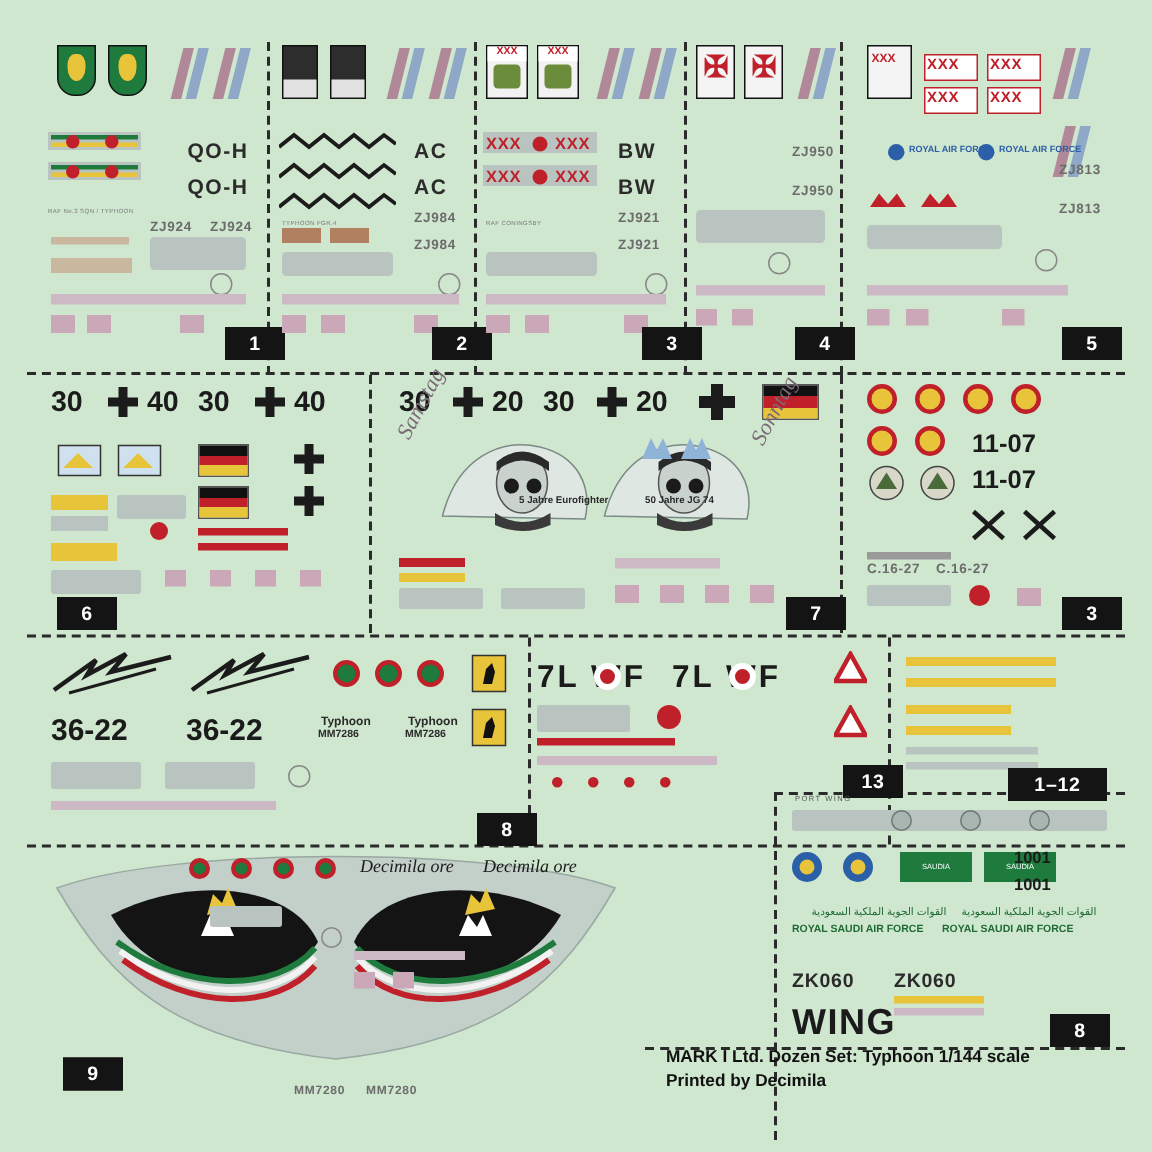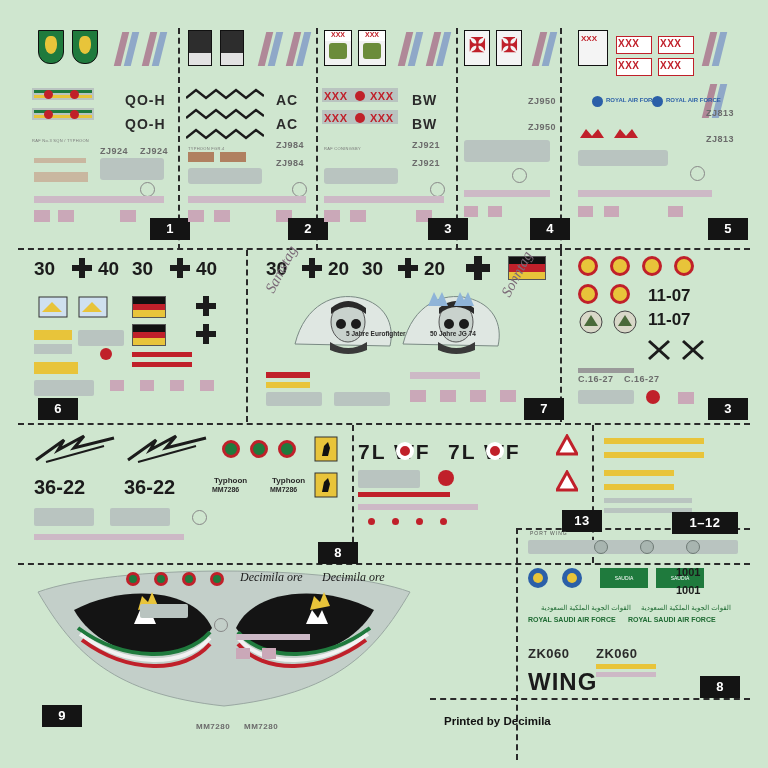--- a/index.html
+++ b/index.html
@@ -490,15 +490,16 @@
   <div class="arabic" style="left:626px;top:604px;width:120px;">القوات الجوية الملكية السعودية</div>
   <div class="t" style="left:628px;top:616px;font-size:7px;font-weight:bold;color:#1f6b33;">ROYAL SAUDI AIR FORCE</div>
 
   <div class="t" style="left:528px;top:646px;font-size:13px;font-weight:bold;color:#2b2b2b;letter-spacing:0.5px;">ZK060</div>
   <div class="t" style="left:596px;top:646px;font-size:13px;font-weight:bold;color:#2b2b2b;letter-spacing:0.5px;">ZK060</div>
   <div class="gray-bar" style="left:596px;top:664px;width:60px;height:5px;background:#e8c43a;"></div>
   <div class="gray-bar" style="left:596px;top:672px;width:60px;height:5px;background:#cdb9c6;"></div>
   <div class="t" style="left:528px;top:668px;font-size:24px;font-weight:bold;color:#1b1b1b;letter-spacing:1px;">WING</div>
   <div class="badge" style="left:700px;top:676px;">8</div>
 
+  <div class="footer" style="left:444px;top:698px;">MARK I Ltd. Dozen Set: Typhoon 1/144 scale</div>
   <div class="footer" style="left:444px;top:714px;">Printed by Decimila</div>
 
 </div>
 
 </body></html>

